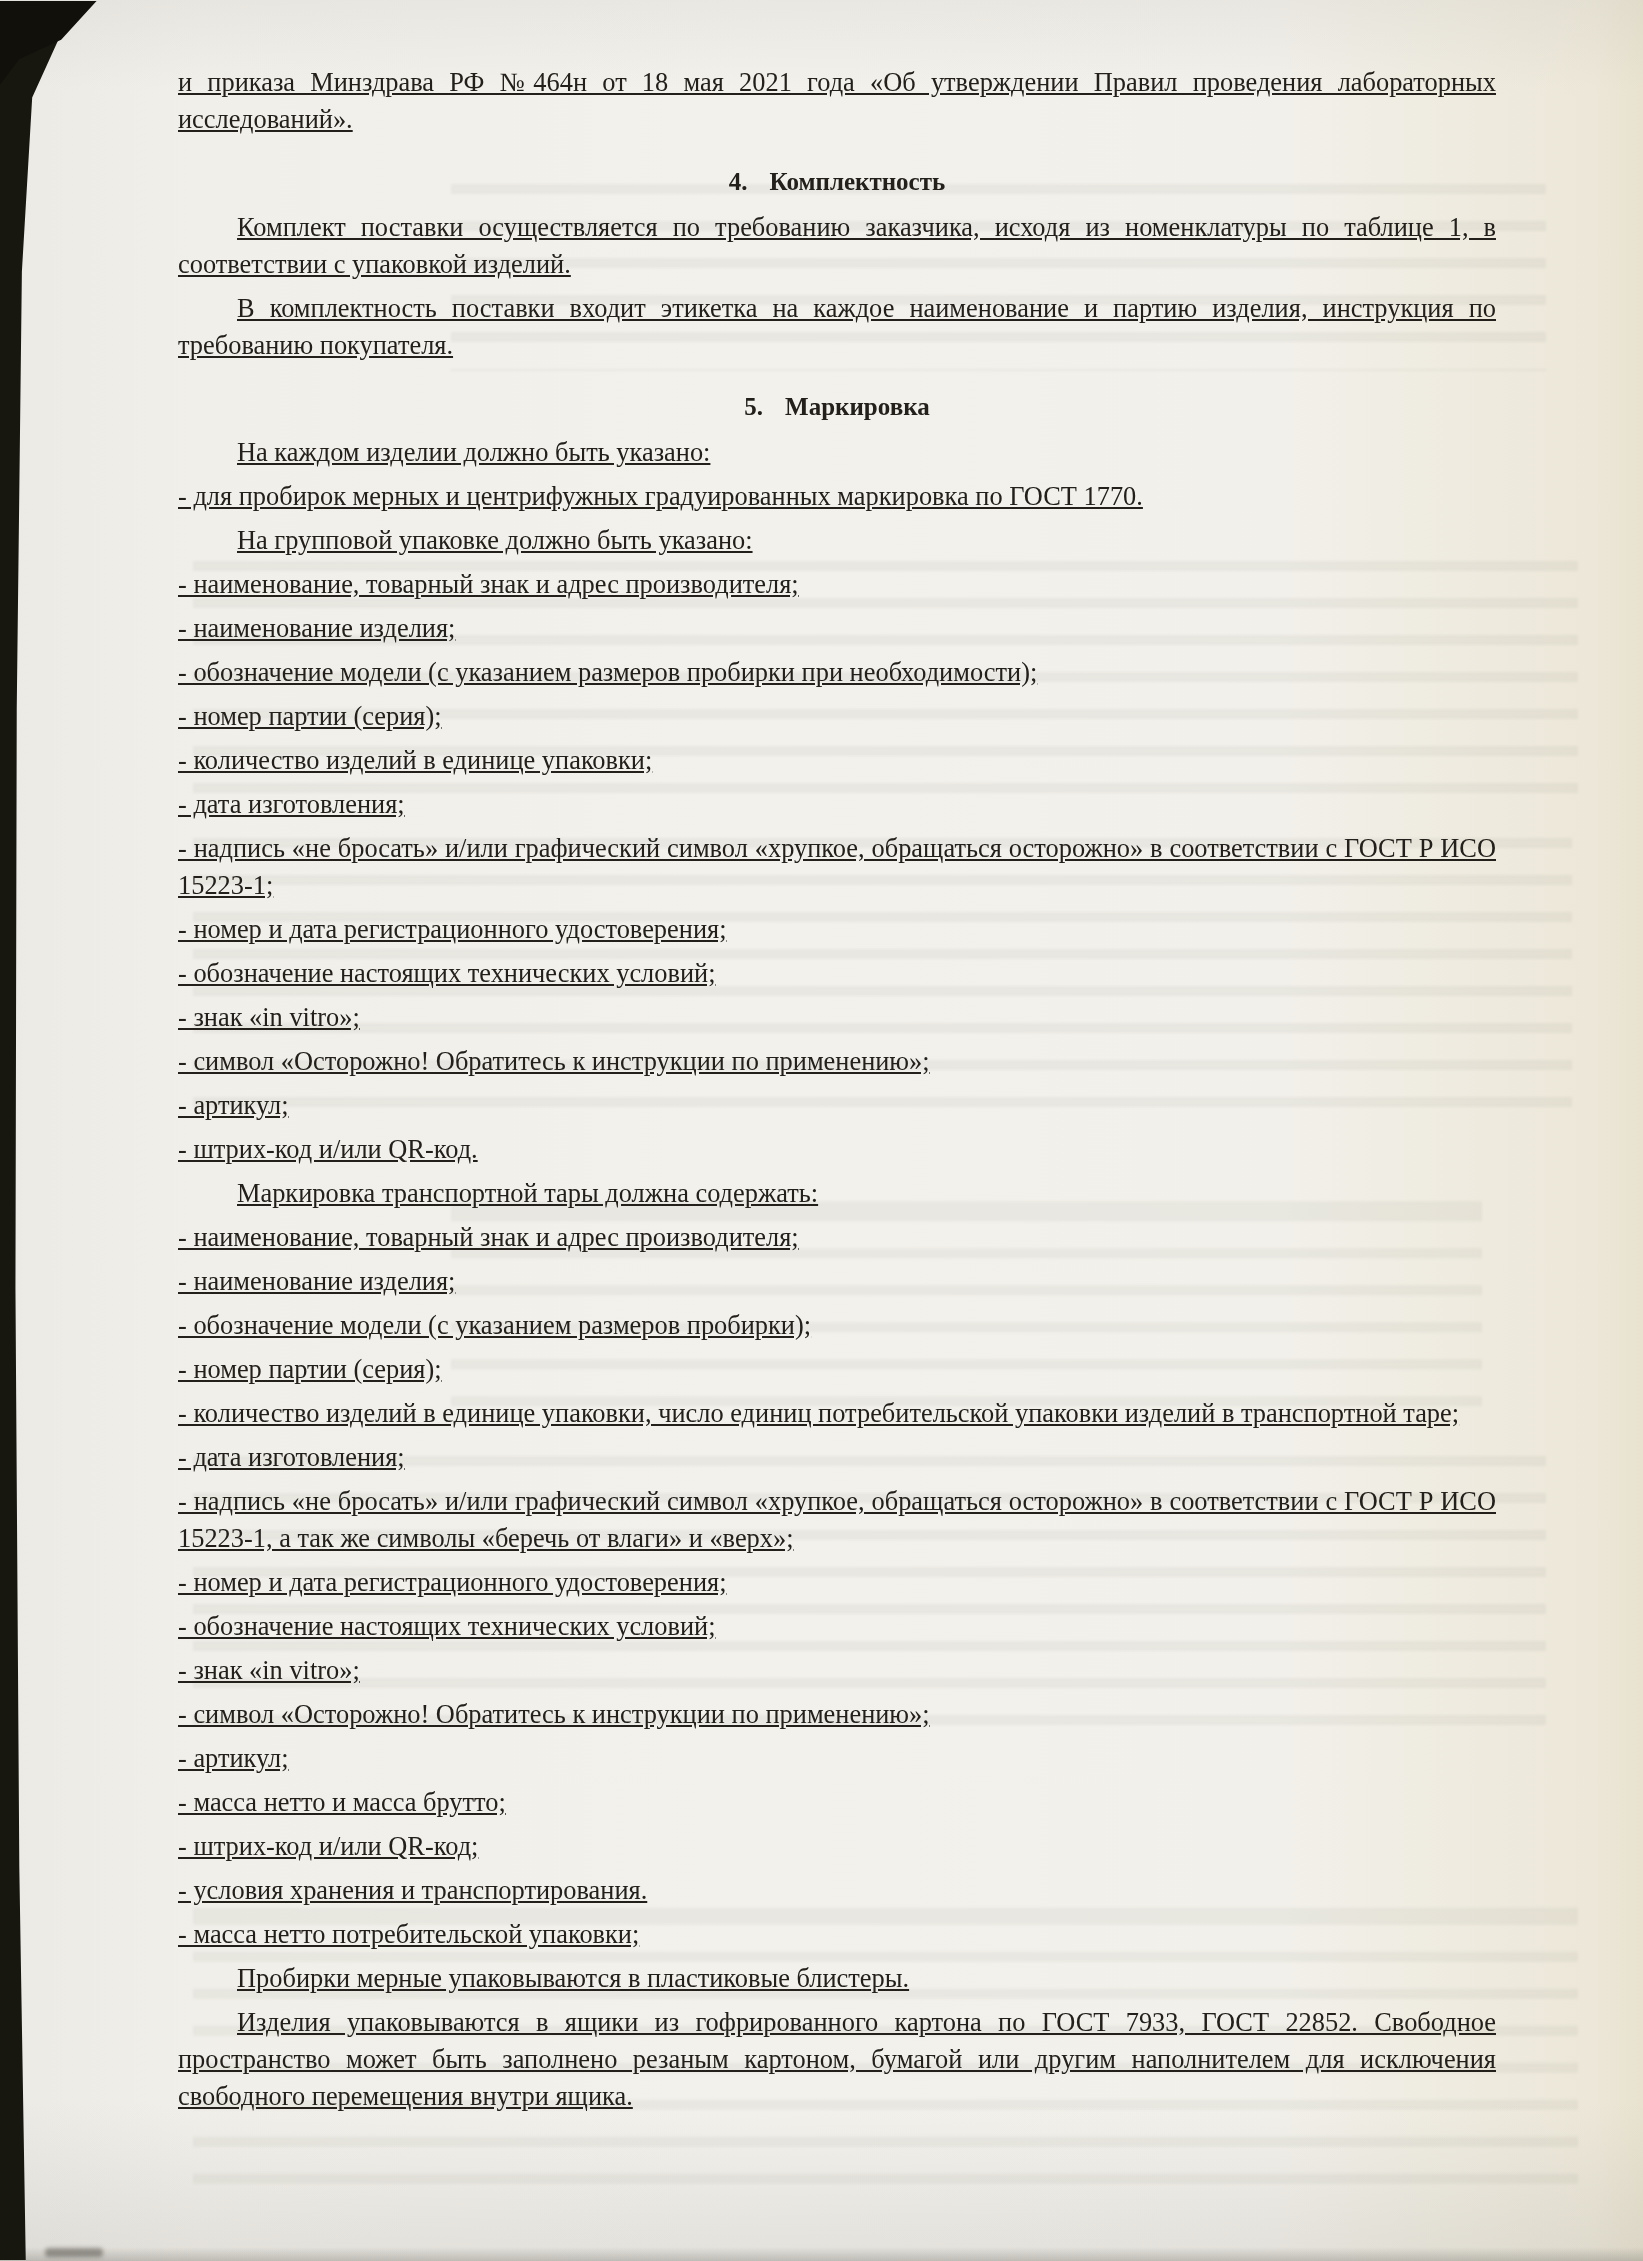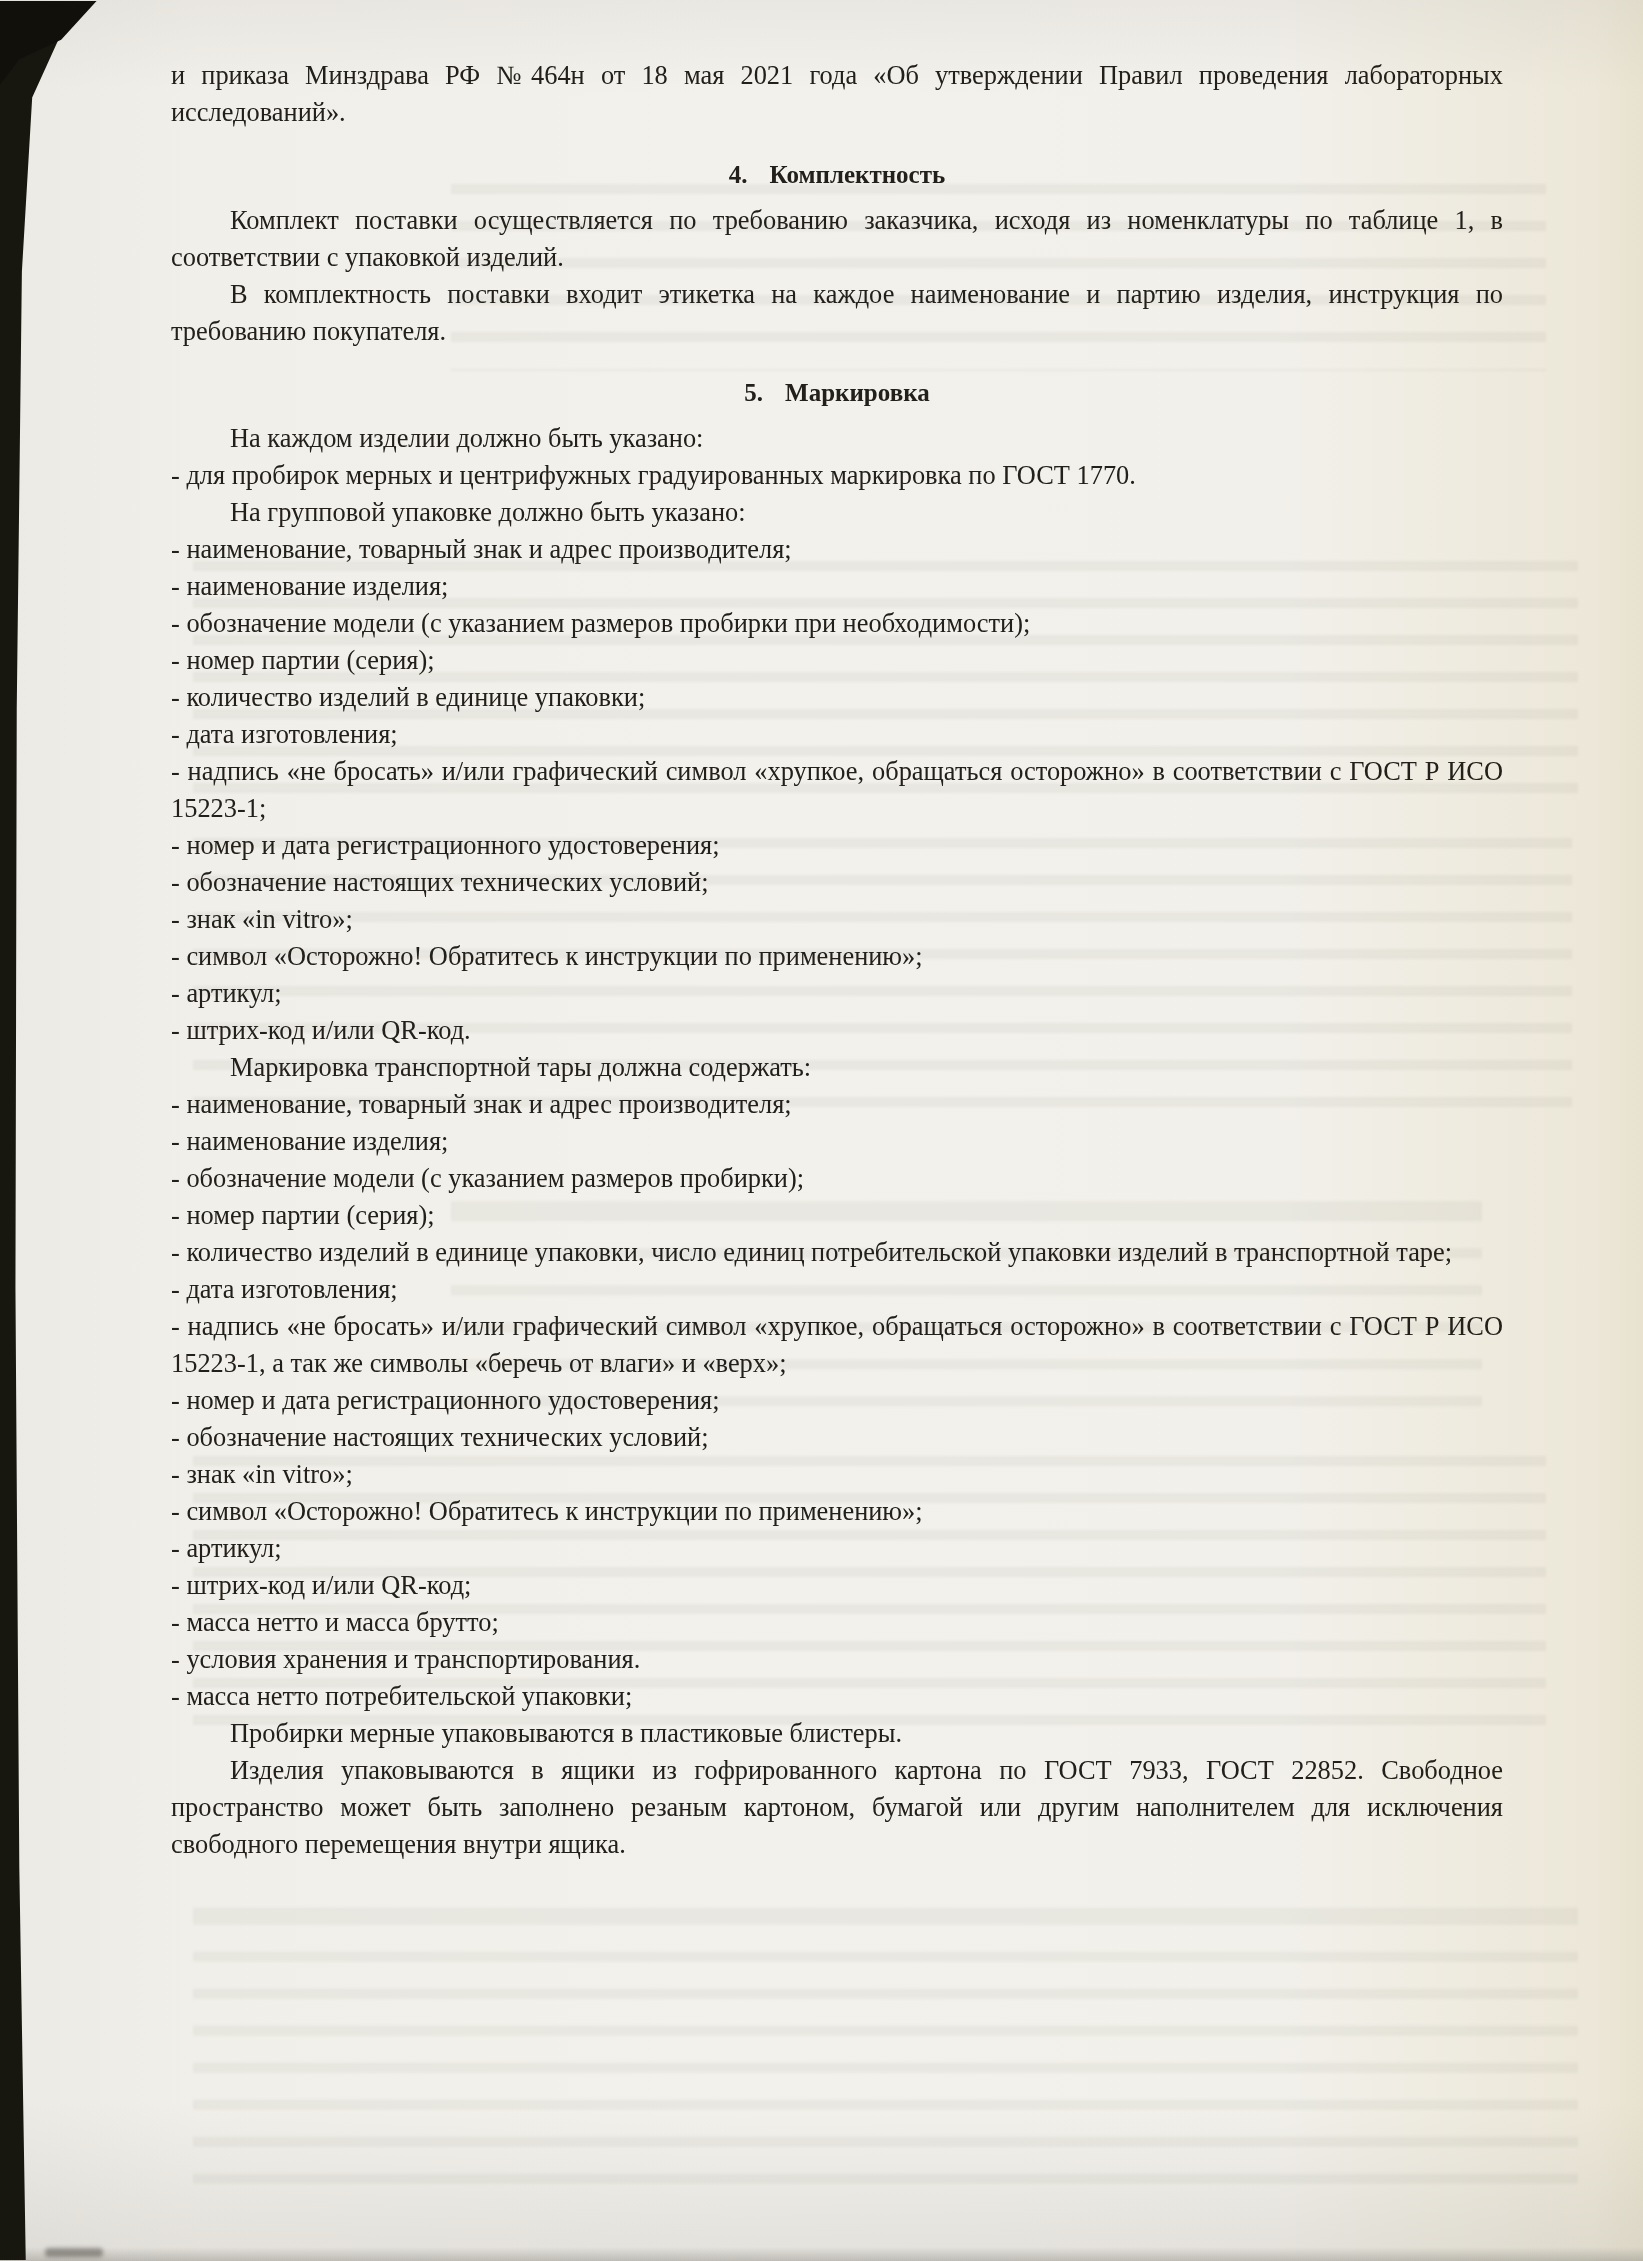--- a/index.html
+++ b/index.html
@@ -81,21 +81,21 @@
 
   .content {
     position: relative;
     z-index: 3;
     padding: 57px 140px 0 171px;
     color: #23201b;
     font-size: 26.4px;
     line-height: 37px;
     text-align: justify;
   }
-  .para { margin: 0; }
+  .para { margin: 7px; text-decoration: underline; }
   .para.indent { text-indent: 59px; }
   .heading {
     font-weight: bold;
     text-align: center;
     text-indent: 0;
     margin: 24.5px 0 9px 0;
     font-size: 25px;
   }
   .heading .h-num { margin-right: 22px; }
   .list-item { text-indent: 0; }
@@ -162,22 +162,22 @@
         <div class="para list-item">- обозначение модели (с указанием размеров пробирки);</div>
         <div class="para list-item">- номер партии (серия);</div>
         <div class="para list-item">- количество изделий в единице упаковки, число единиц потребительской упаковки изделий в транспортной таре;</div>
         <div class="para list-item">- дата изготовления;</div>
         <div class="para list-item">- надпись «не бросать» и/или графический символ «хрупкое, обращаться осторожно» в соответствии с ГОСТ Р ИСО 15223-1, а так же символы «беречь от влаги» и «верх»;</div>
         <div class="para list-item">- номер и дата регистрационного удостоверения;</div>
         <div class="para list-item">- обозначение настоящих технических условий;</div>
         <div class="para list-item">- знак «in vitro»;</div>
         <div class="para list-item">- символ «Осторожно! Обратитесь к инструкции по применению»;</div>
         <div class="para list-item">- артикул;</div>
+        <div class="para list-item">- масса нетто и масса брутто;</div>
         <div class="para list-item">- штрих-код и/или QR-код;</div>
-        <div class="para list-item">- масса нетто и масса брутто;</div>
         <div class="para list-item">- условия хранения и транспортирования.</div>
         <div class="para list-item">- масса нетто потребительской упаковки;</div>
       </div>
 
     <p class="para indent">Пробирки мерные упаковываются в пластиковые блистеры.</p>
     <p class="para indent">Изделия упаковываются в ящики из гофрированного картона по ГОСТ 7933, ГОСТ 22852. Свободное пространство может быть заполнено резаным картоном, бумагой или другим наполнителем для исключения свободного перемещения внутри ящика.</p>
 
   </div>
 </div>
 

